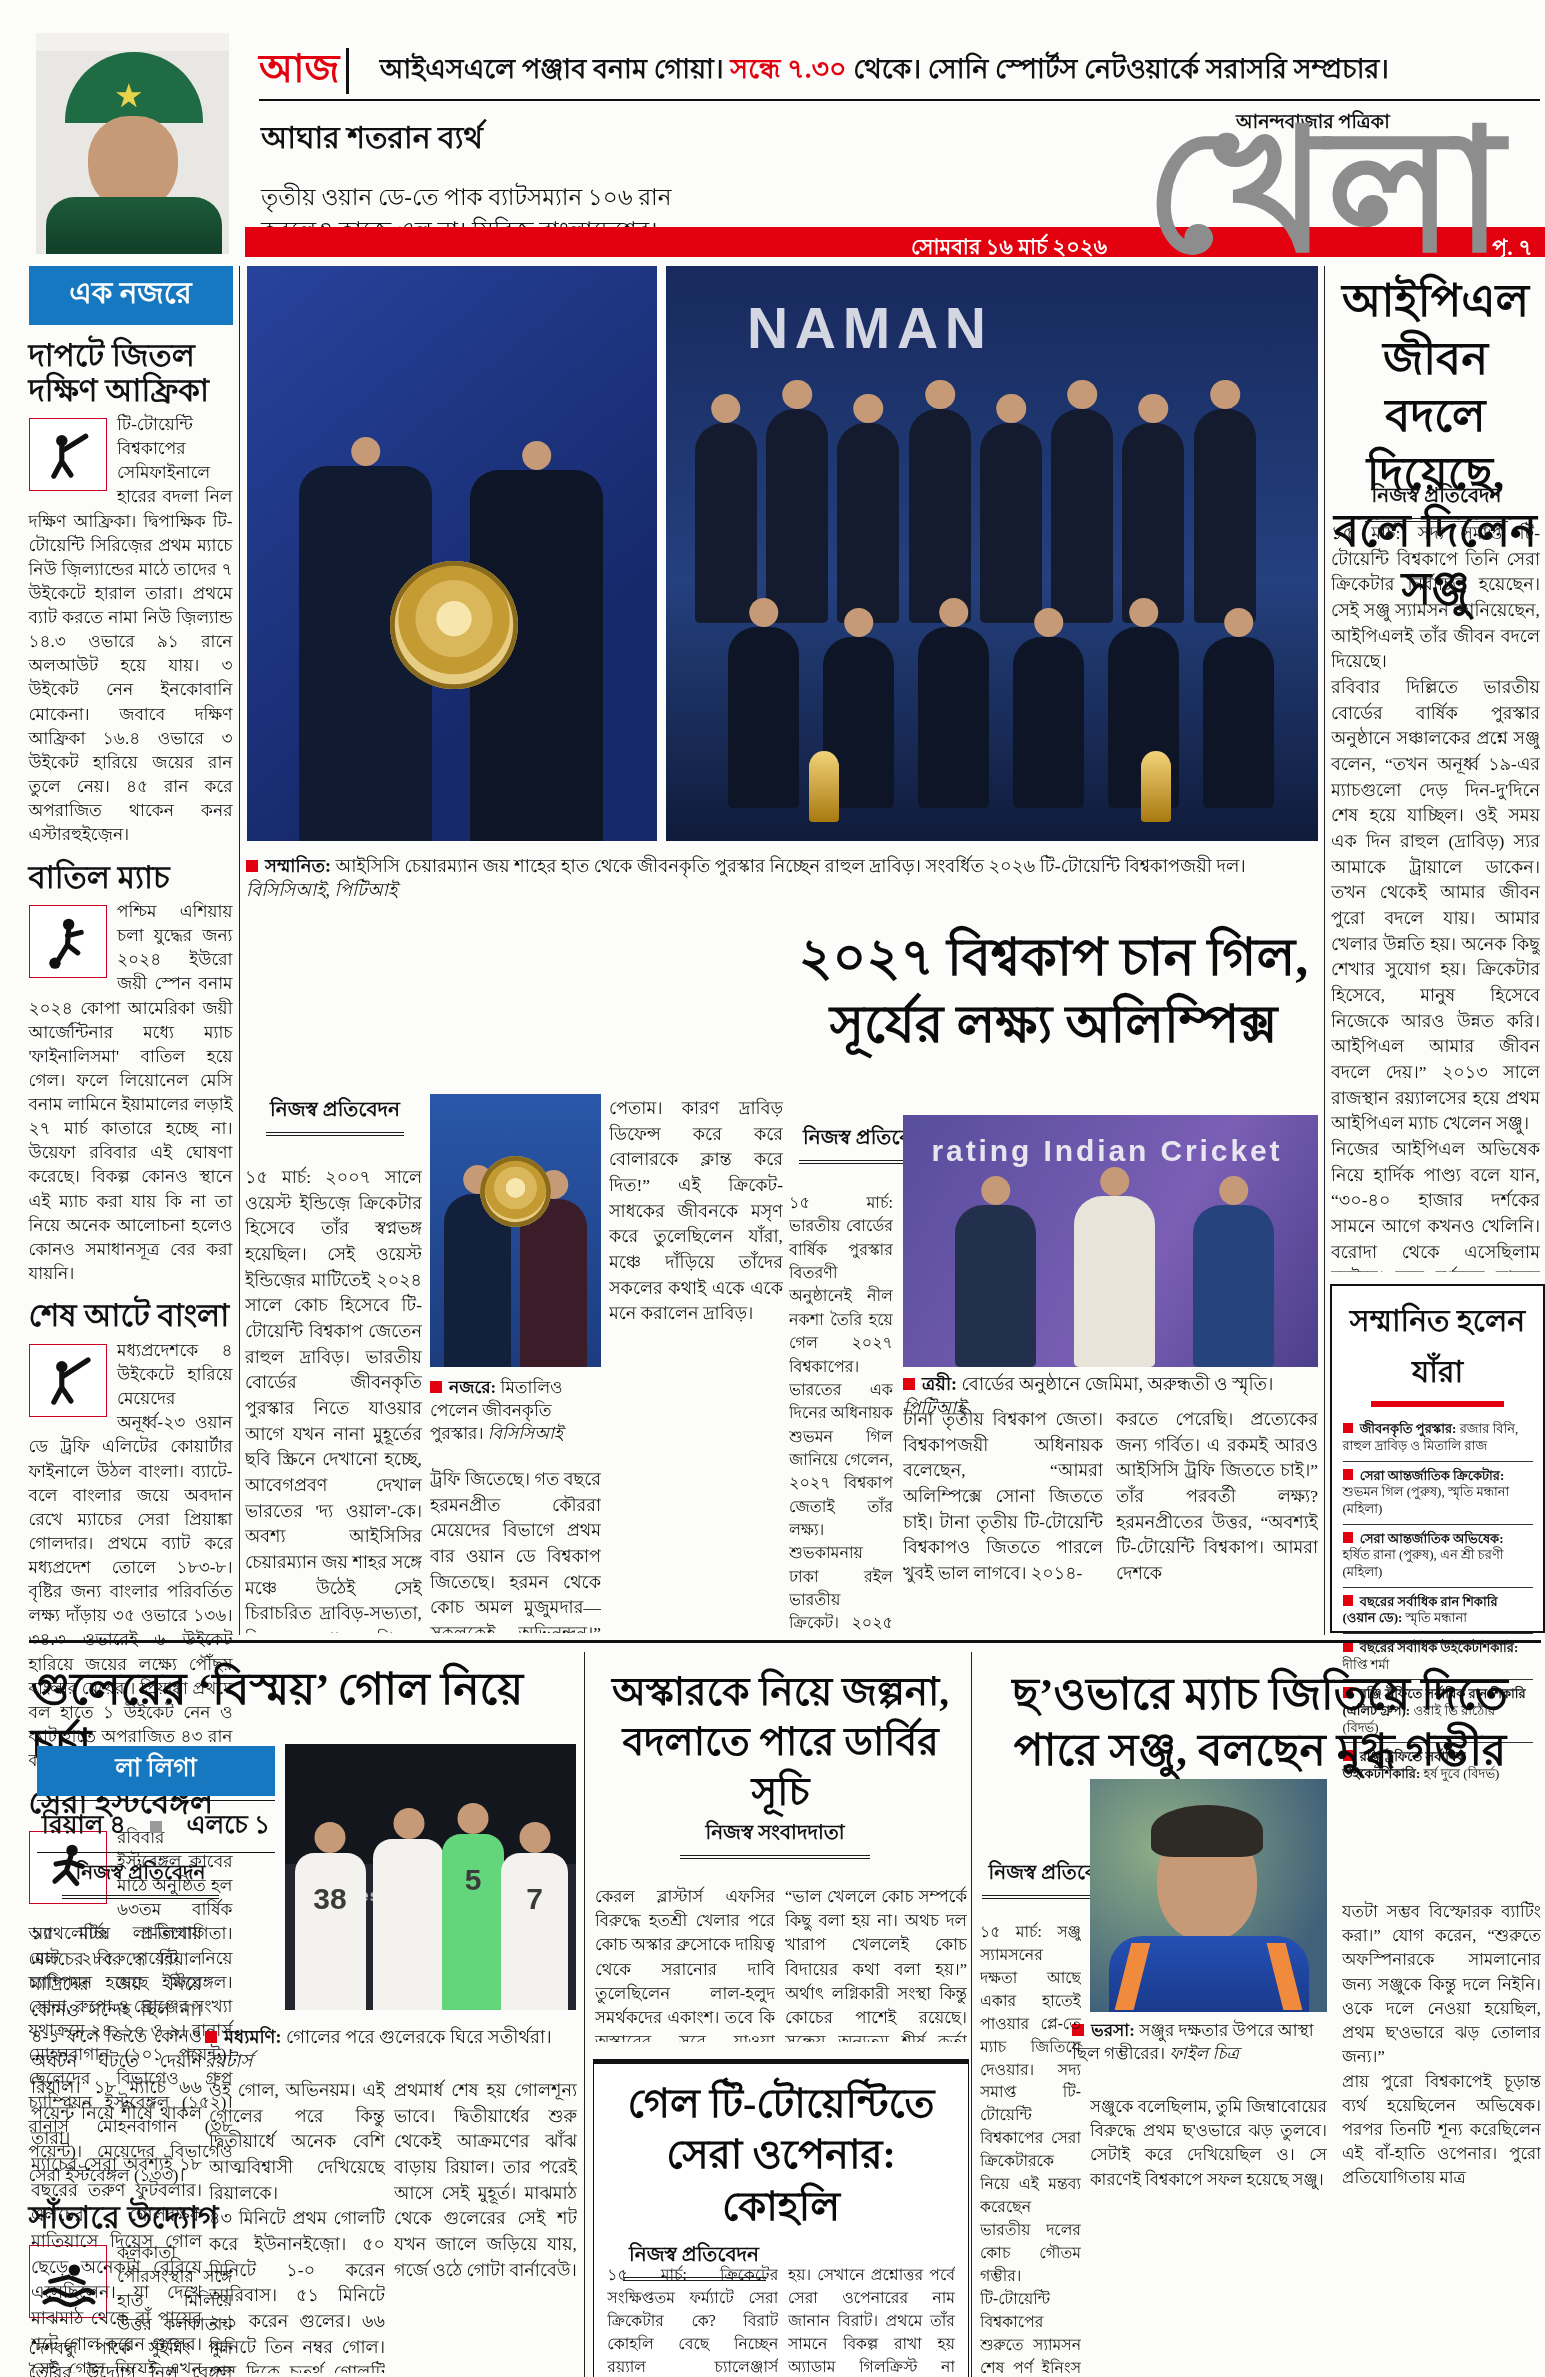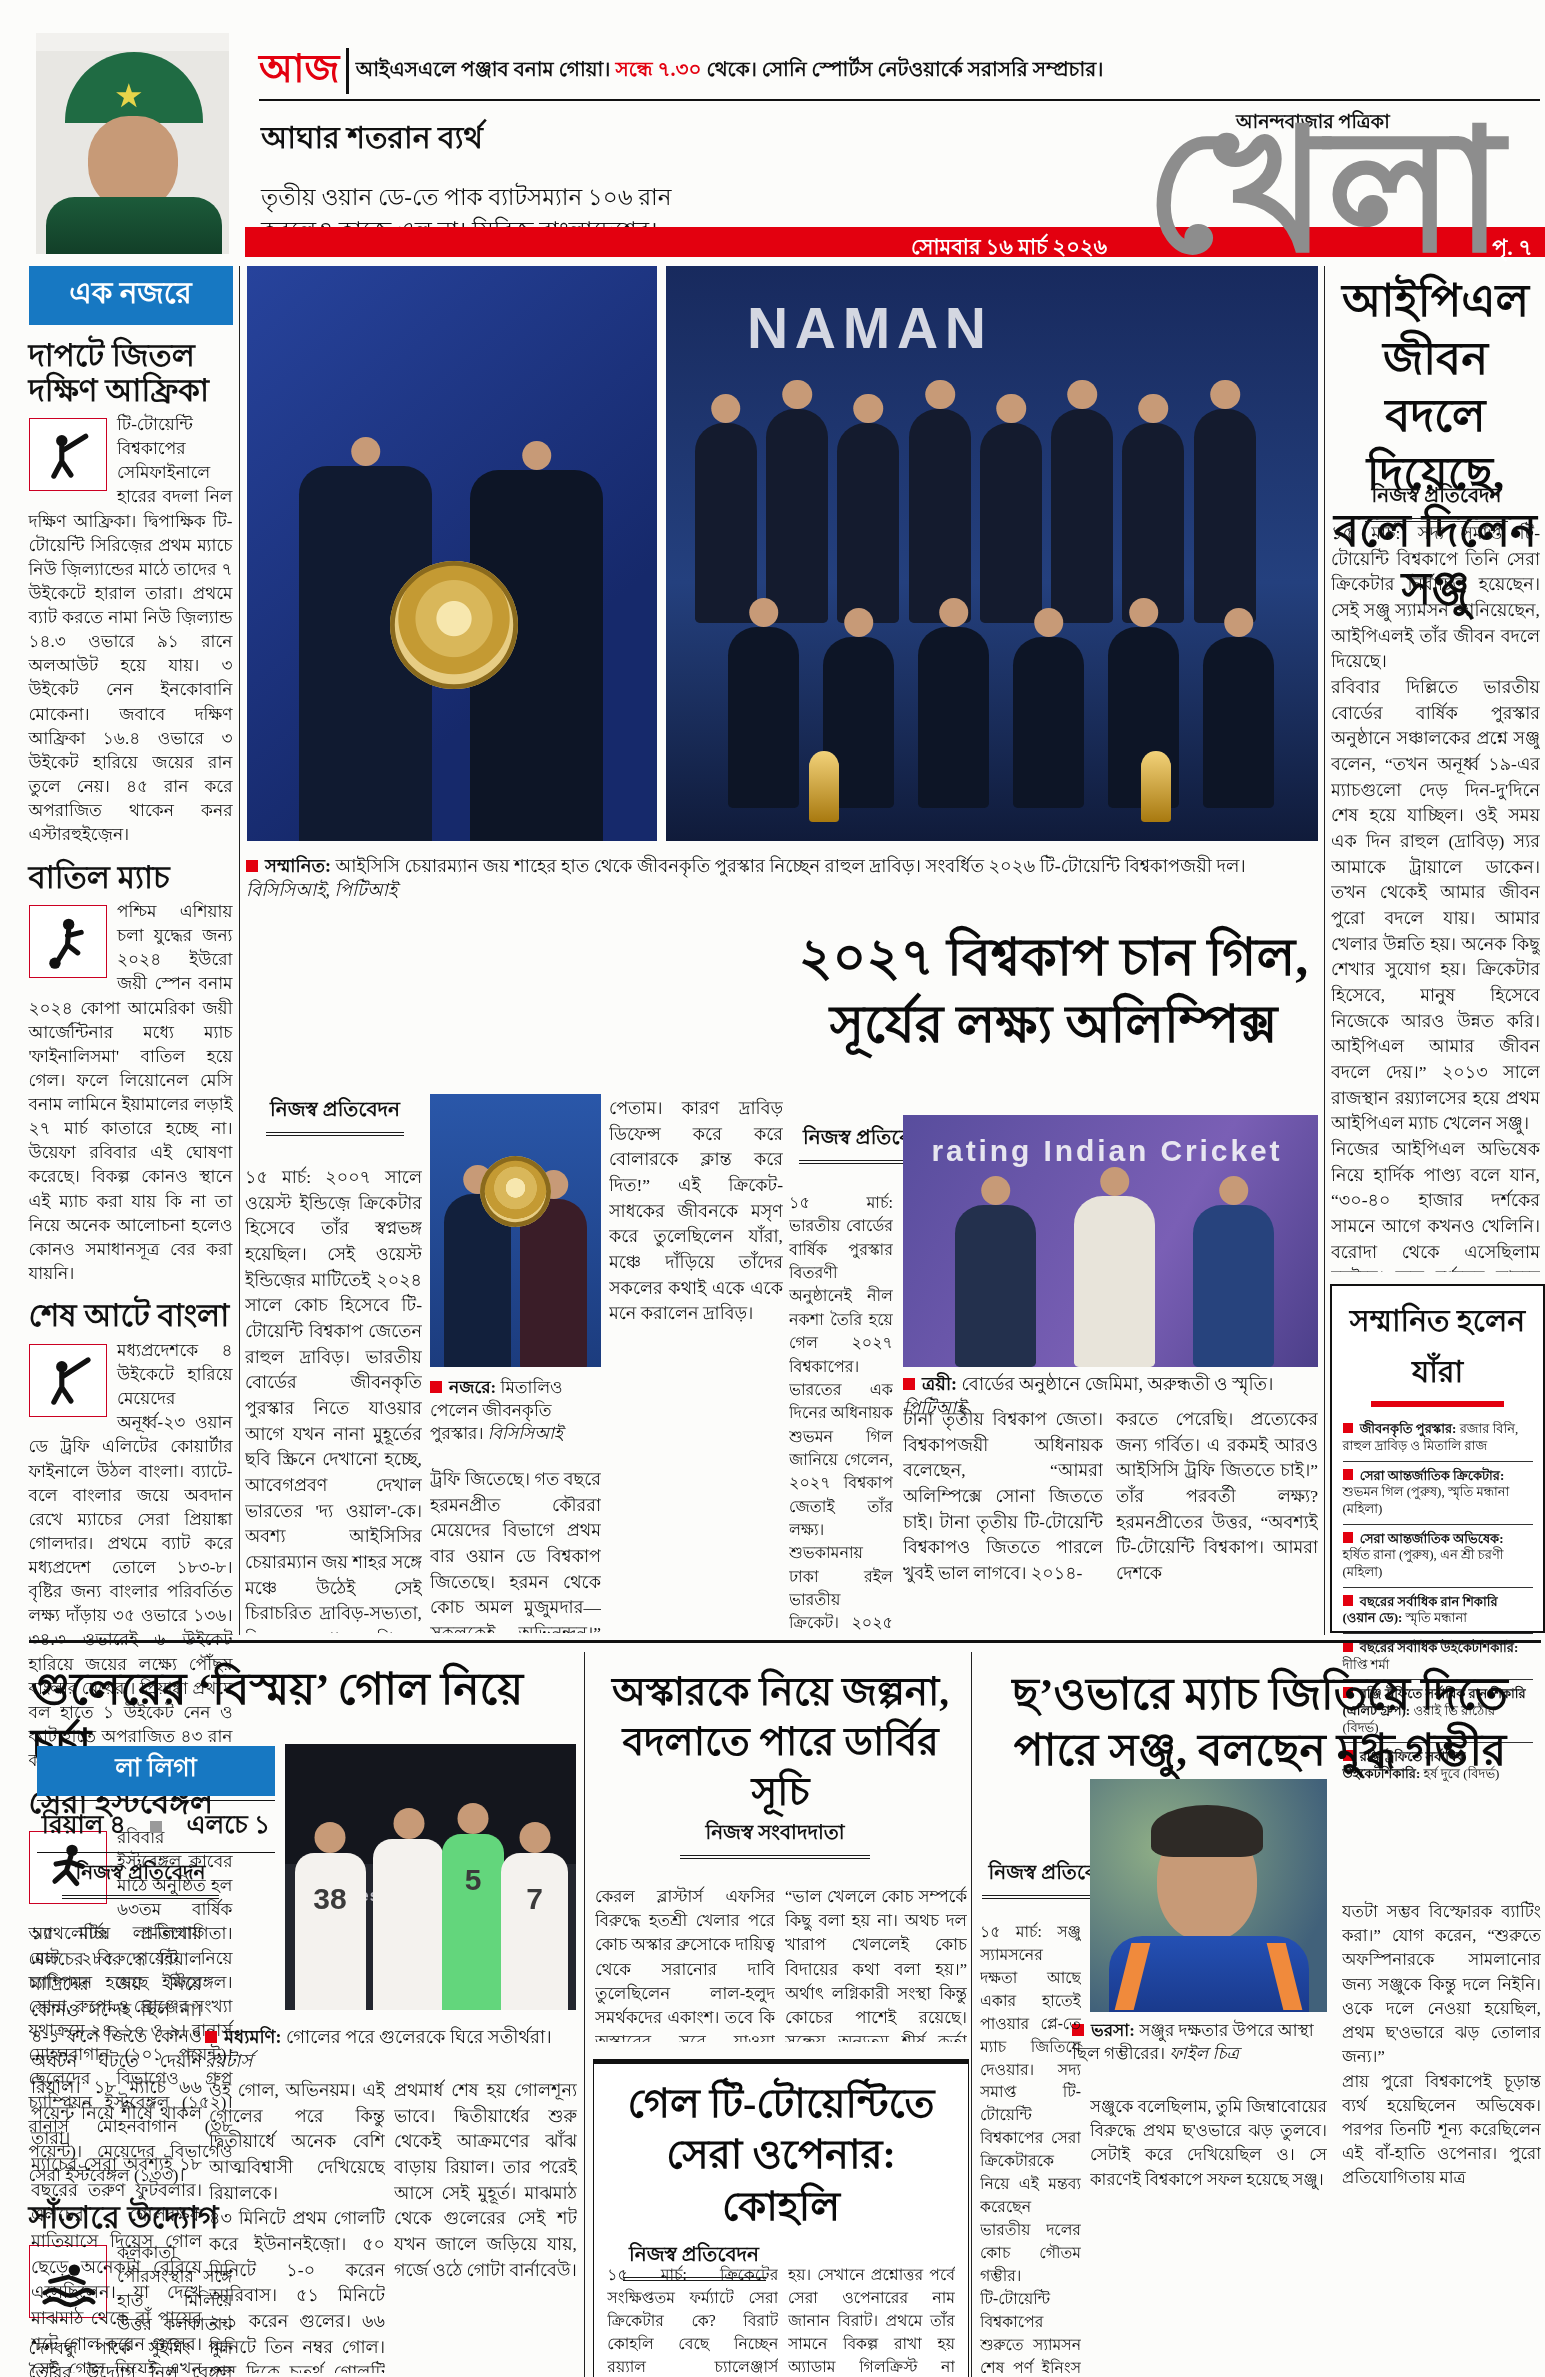--- a/index.html
+++ b/index.html
@@ -11,21 +11,21 @@
   .byline{font-weight:bold;text-align:center;font-size:20px;padding-bottom:4.8px;border-bottom:4.3px double #1a1a1a;}
   .col{position:absolute;font-size:17.6px;line-height:1.46;text-align:justify;overflow:hidden;white-space:pre-line;}
   .caption{position:absolute;font-size:18px;font-weight:bold;line-height:1.35;}
   .caption .credit{font-style:italic;font-weight:normal;}
   .red-sq{display:inline-block;width:12.4px;height:12.4px;background:#e3000f;margin-right:6.7px;}
   .cap-label{font-weight:bold;}
   
   .todaybar{display:flex;align-items:center;gap:7px;font-weight:bold;}
   .today-label{color:#e3000f;font-size:39px;font-weight:bold;}
   .today-div{width:2.4px;height:46px;background:#111;}
-  .today-text{font-size:20px;}
+  .today-text{font-size:27px;margin-left:24px;}
   .today-time{color:#e3000f;}
   
   .paper-name{font-size:19px;font-weight:bold;}
   .masthead{font-size:171px;font-weight:bold;color:#8d8d8d;line-height:0.95;z-index:3;}
   .redbar{background:#e3000f;z-index:1;}
   .redbar-date{position:absolute;left:666px;top:3.8px;color:#fff;font-weight:bold;font-size:21px;}
   .redbar-page{position:absolute;right:12.4px;top:2.9px;color:#fff;font-weight:bold;font-size:22px;}
   
   .sidebar{position:absolute;left:28.5px;top:266px;width:204px;}
   .sb-title{background:#1778c2;color:#fff;font-weight:bold;font-size:29.5px;text-align:center;padding:3.8px 0 6.7px;}

